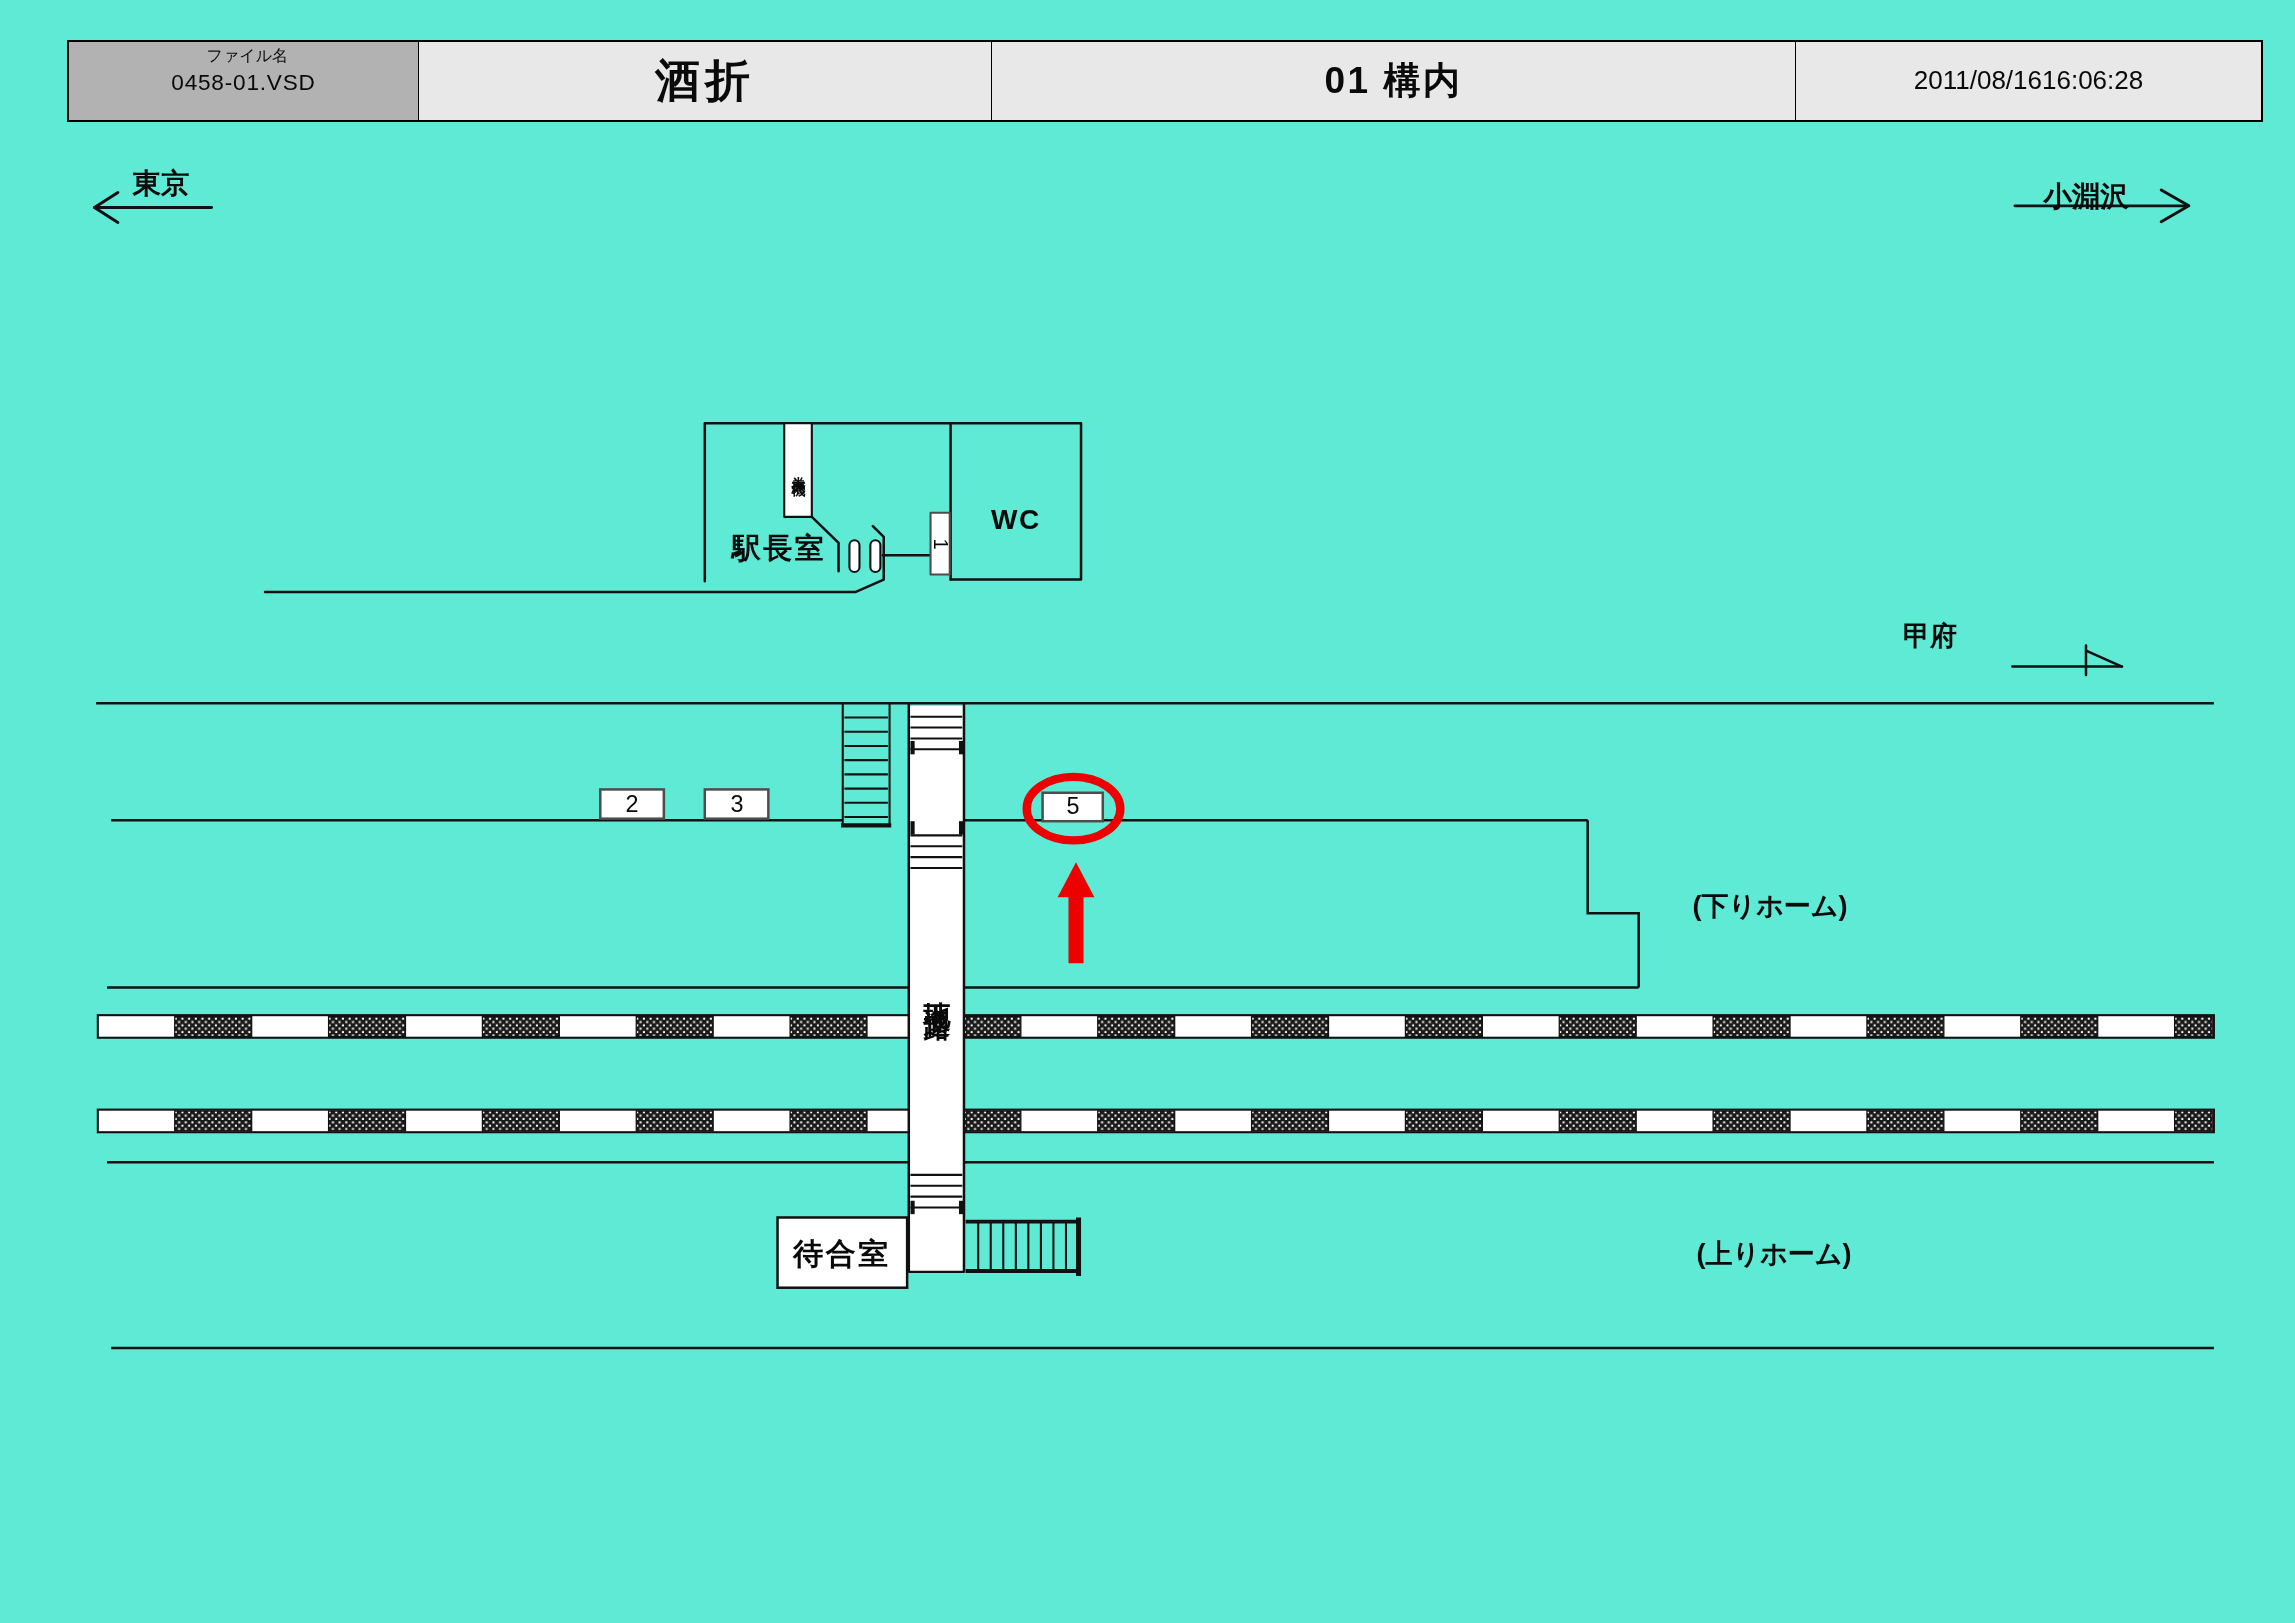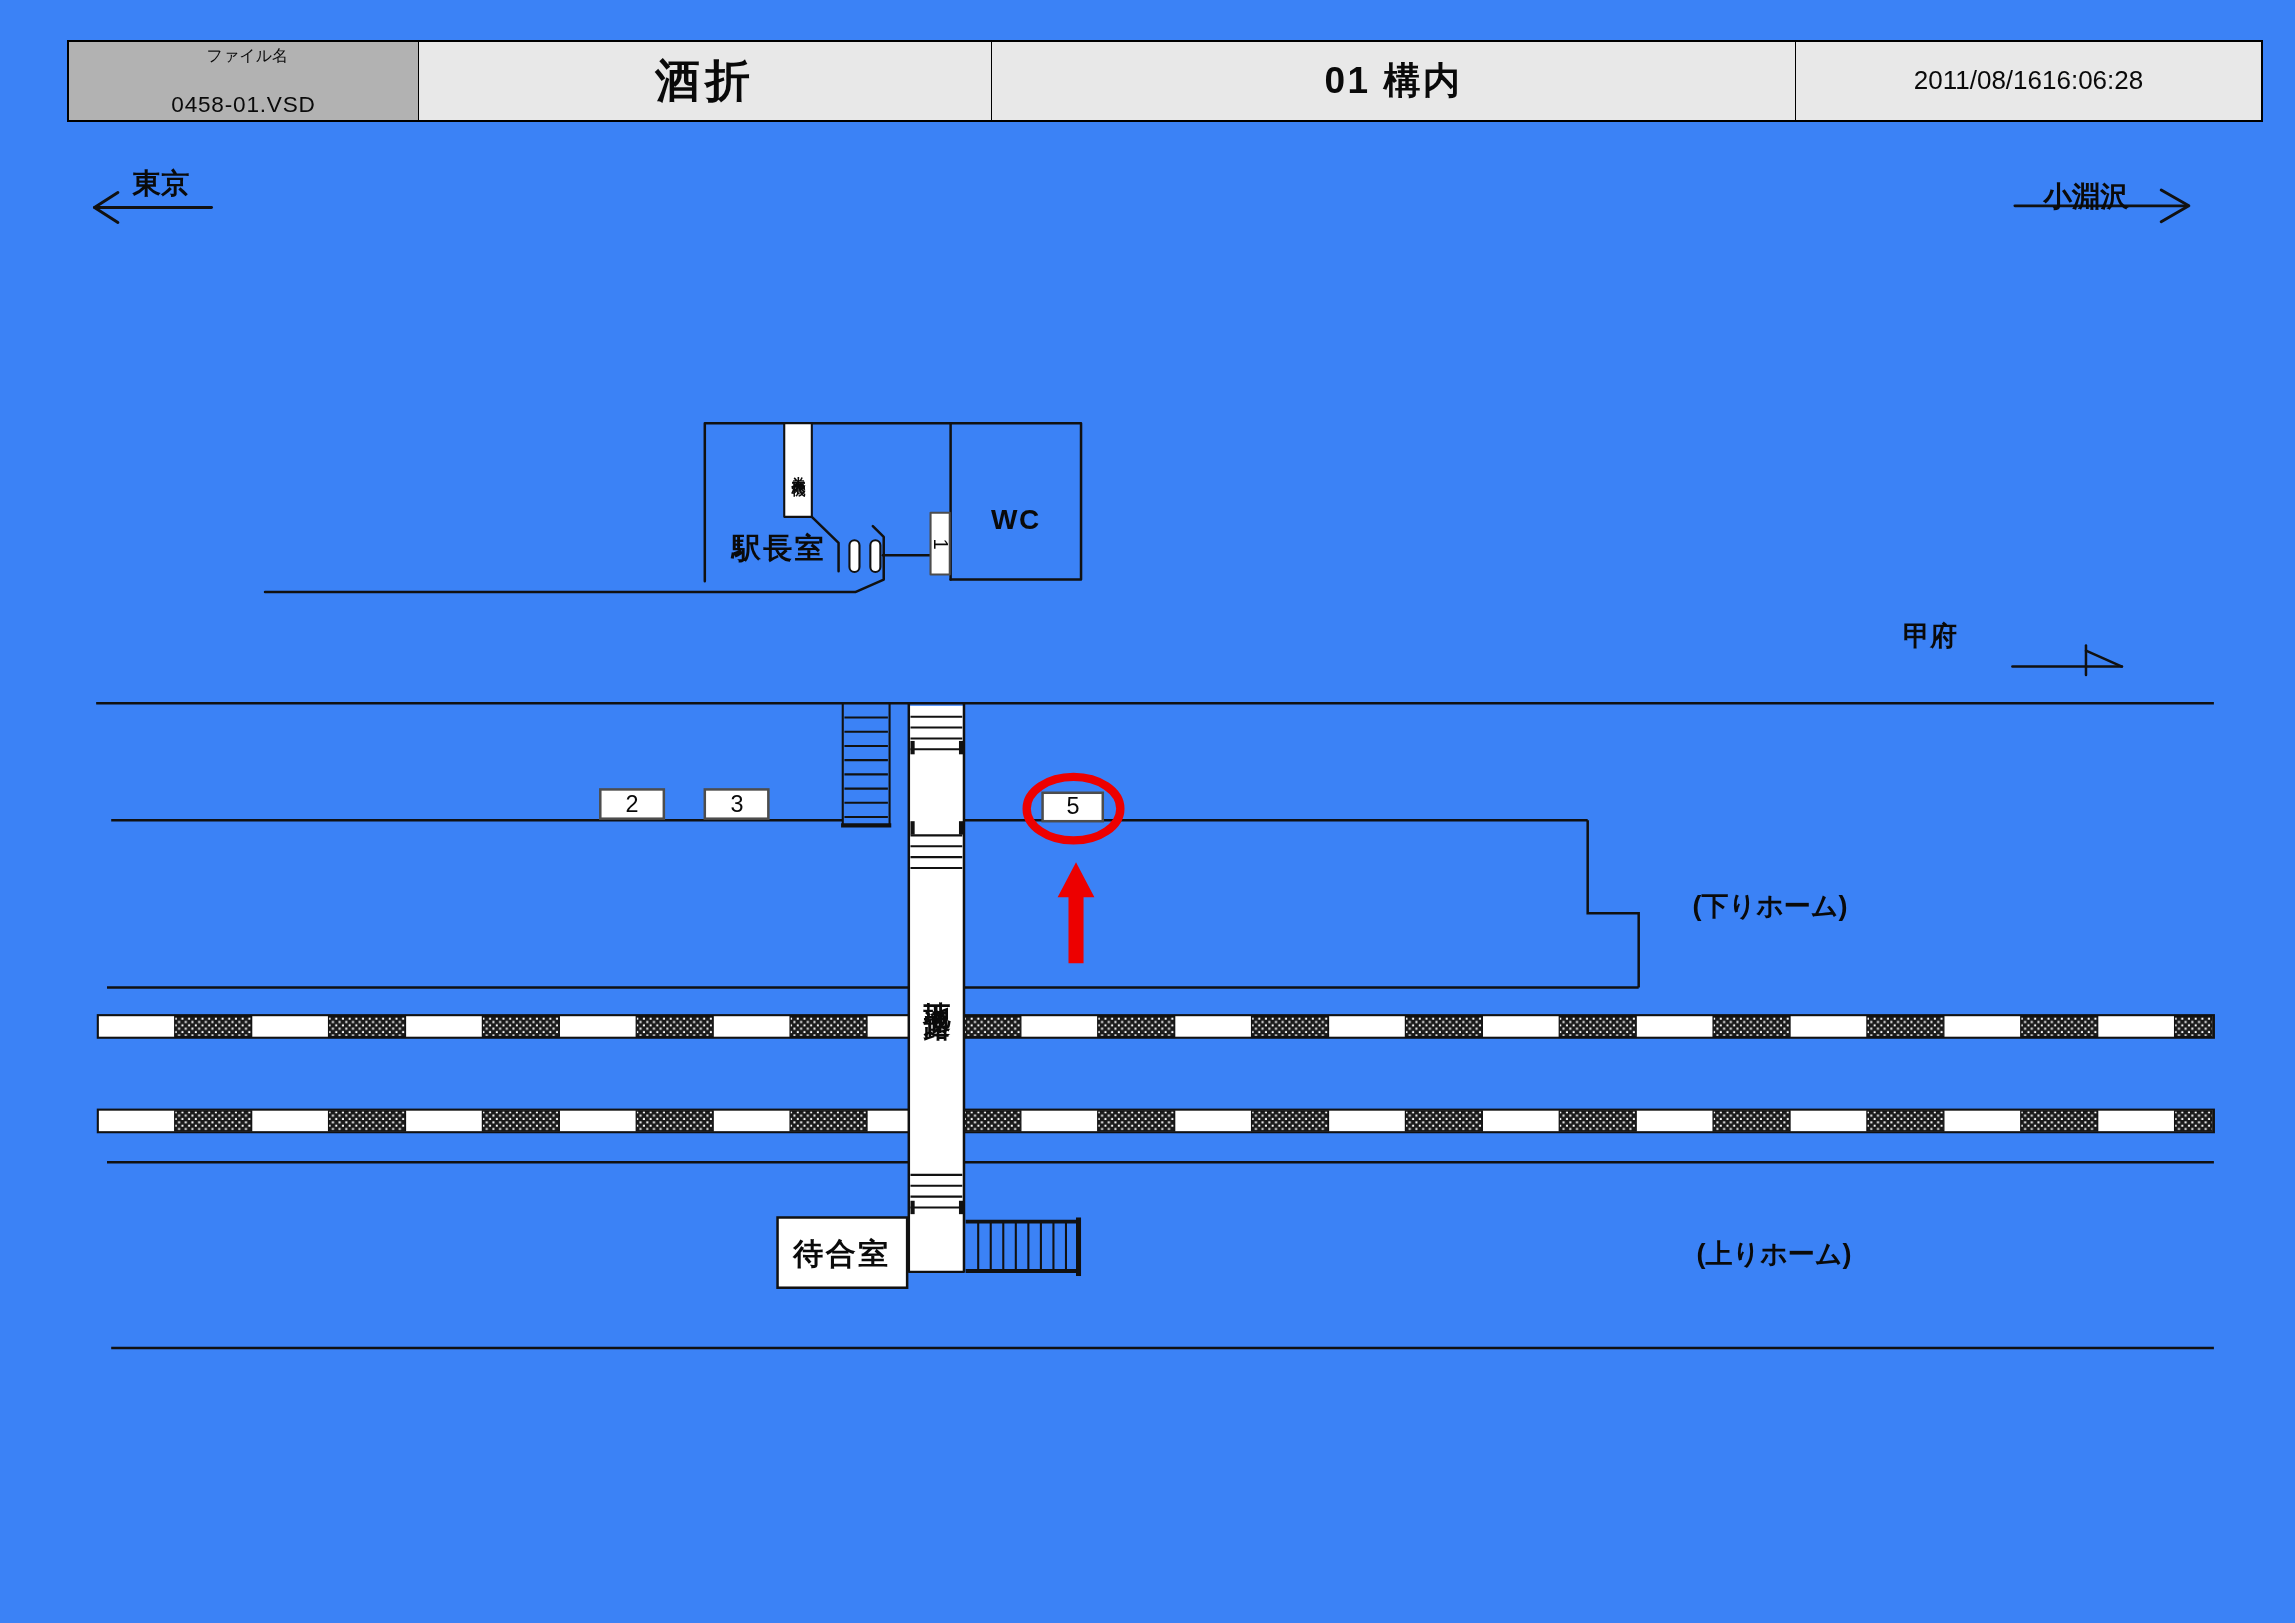--- a/index.html
+++ b/index.html
@@ -1,29 +1,29 @@
 <!DOCTYPE html>
 <html style="--red: #ed0000; --cell-grey: #b2b2b2; --cell-light: #e8e8e8;font-size:13.4px"><head>
 <meta charset="utf-8">
 <style>
   html,body{margin:0;padding:0;background:#fff;}
-  .page{position:relative;width:2295px;height:1624px;background:#3b82f6;overflow:hidden;
+  .page{position:relative;width:2295px;height:1624px;background:#5eead4;overflow:hidden;
         font-family:"Liberation Sans","DejaVu Sans",sans-serif;color:#0a0a0a;}
   svg{position:absolute;left:0;top:0;}
 
   
   .hdr{position:absolute;left:67px;top:40px;width:2196px;height:82px;display:flex;
        border:2.5px solid #000;box-sizing:border-box;background:var(--cell-light,#e8e8e8);}
   .hdr .cell{box-sizing:border-box;border-right:1.7px solid #000;display:flex;
              align-items:center;justify-content:center;height:100%;}
   .hdr .cell:last-child{border-right:none;}
   .c-file{width:350px;background:var(--cell-grey,#b2b2b2);flex-direction:column;
           align-items:stretch;justify-content:flex-start;position:relative;}
   .c-file .flabel{font-size:16px;padding:4.2px 0 0 7.5px;}
-  .c-file .fvalue{font-size:22.6px;text-align:center;margin-top:auto;padding-bottom:2px;letter-spacing:0.8px;}
+  .c-file .fvalue{font-size:22.6px;text-align:center;margin-top:auto;padding-bottom:24px;letter-spacing:0.8px;}
   .c-station{width:573px;font-size:45px;font-weight:bold;letter-spacing:5px;}
   .c-code{width:233px;font-size:45px;letter-spacing:0.28em;padding-left:0.28em;}
   .c-sheet{width:804px;font-size:37px;font-weight:bold;letter-spacing:2.5px;}
   .c-time{flex:1;font-size:26px;line-height:1.45;}
 
   
   .lbl{position:absolute;transform:translate(-50%,-50%);white-space:nowrap;font-weight:600;}
   .lbl-tokyo{left:161px;top:184px;font-size:28.4px;}
   .lbl-kobuchizawa{left:2086px;top:197px;font-size:28.4px;}
   .lbl-kofu{left:1930px;top:636px;font-size:27px;}

